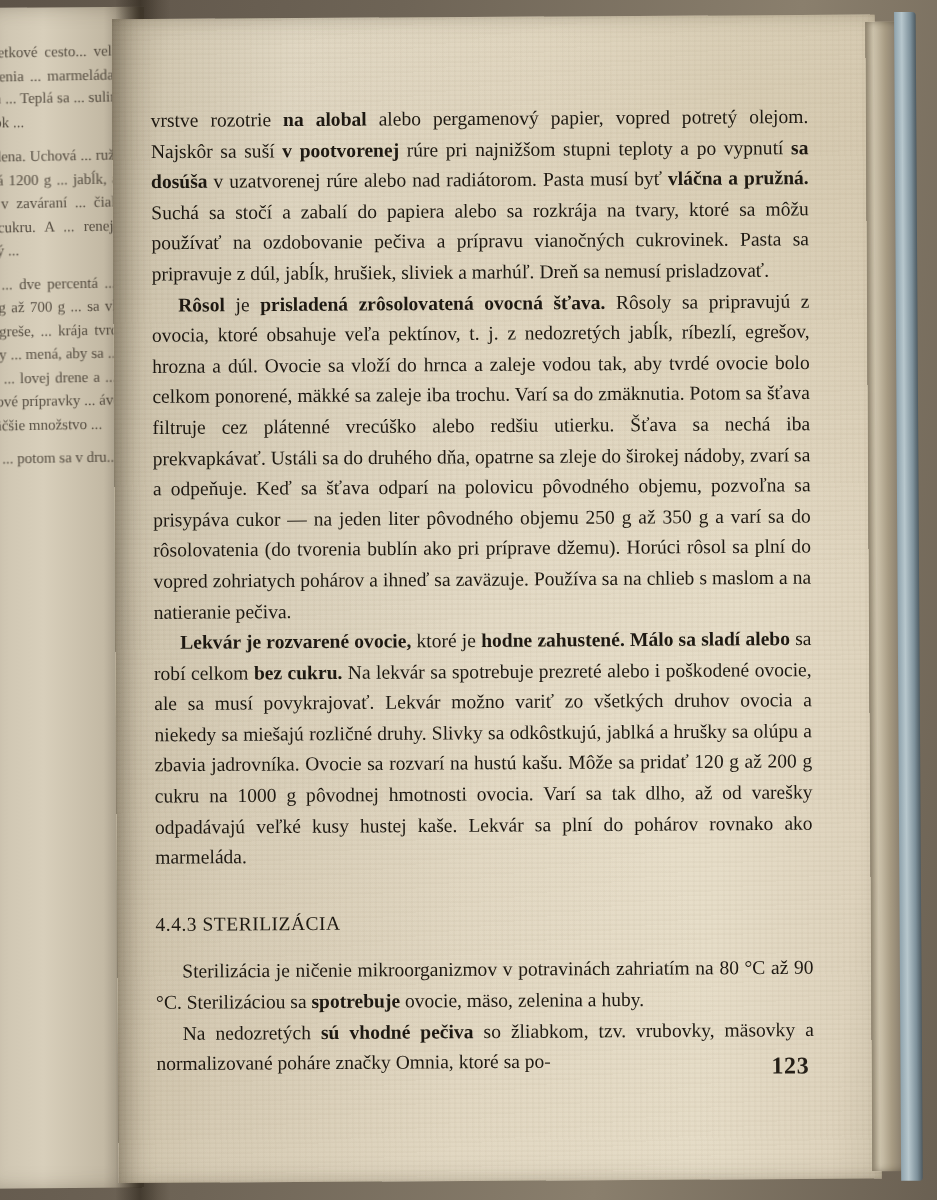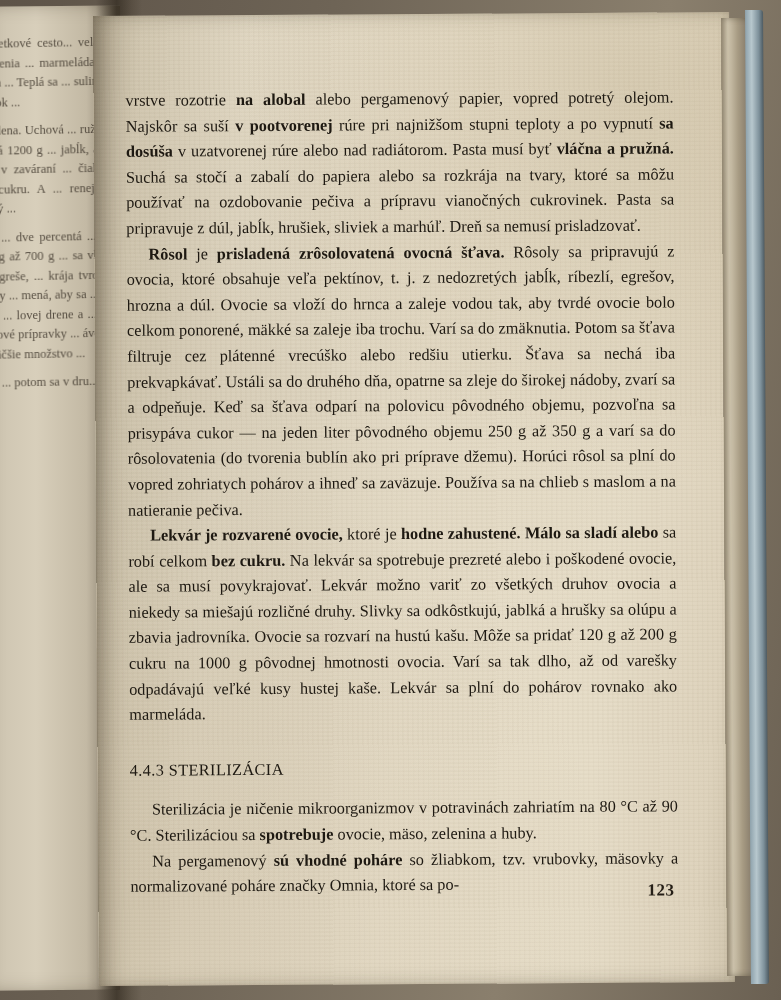--- a/index.html
+++ b/index.html
@@ -145,21 +145,21 @@
     margin-top: 30px !important;
     margin-bottom: 14px !important;
     font-size: 16.3px;
     letter-spacing: 0.4px;
   }
 
   #folio {
     position: absolute;
     right: 60px;
     bottom: 82px;
-    font-size: 17px;
+    font-size: 20px;
     font-weight: 700;
     color: #251f17;
     letter-spacing: 0.5px;
   }
 
   
   .ink {
     filter: contrast(1.04);
   }
 </style>
@@ -183,21 +183,21 @@
   <div id="right-page">
     <div id="paper-grain"></div>
     <div id="page-stain"></div>
 
     <div id="text-col" class="ink">
         <p><span>vrstve rozotrie </span><b>na alobal</b><span> alebo pergamenový papier, vopred potretý olejom. Najskôr sa suší </span><b>v pootvorenej</b><span> rúre pri najnižšom stupni teploty a po vypnutí </span><b>sa dosúša</b><span> v uzatvorenej rúre alebo nad radiátorom. Pasta musí byť </span><b>vláčna a pružná.</b><span> Suchá sa stočí a zabalí do papiera alebo sa rozkrája na tvary, ktoré sa môžu používať na ozdobovanie pečiva a prípravu vianočných cukrovinek. Pasta sa pripravuje z dúl, jabĺk, hrušiek, sliviek a marhúľ. Dreň sa nemusí prisladzovať.</span></p>
         <p class="indent"><b>Rôsol</b><span> je </span><b>prisladená zrôsolovatená ovocná šťava.</b><span> Rôsoly sa pripravujú z ovocia, ktoré obsahuje veľa pektínov, t. j. z nedozretých jabĺk, ríbezlí, egrešov, hrozna a dúl. Ovocie sa vloží do hrnca a zaleje vodou tak, aby tvrdé ovocie bolo celkom ponorené, mäkké sa zaleje iba trochu. Varí sa do zmäknutia. Potom sa šťava filtruje cez plátenné vrecúško alebo redšiu utierku. Šťava sa nechá iba prekvapkávať. Ustáli sa do druhého dňa, opatrne sa zleje do širokej nádoby, zvarí sa a odpeňuje. Keď sa šťava odparí na polovicu pôvodného objemu, pozvoľna sa prisypáva cukor — na jeden liter pôvodného objemu 250 g až 350 g a varí sa do rôsolovatenia (do tvorenia bublín ako pri príprave džemu). Horúci rôsol sa plní do vopred zohriatych pohárov a ihneď sa zaväzuje. Používa sa na chlieb s maslom a na natieranie pečiva.</span></p>
         <p class="indent"><b>Lekvár je rozvarené ovocie,</b><span> ktoré je </span><b>hodne zahustené. Málo sa sladí alebo</b><span> sa robí celkom </span><b>bez cukru.</b><span> Na lekvár sa spotrebuje prezreté alebo i poškodené ovocie, ale sa musí povykrajovať. Lekvár možno variť zo všetkých druhov ovocia a niekedy sa miešajú rozličné druhy. Slivky sa odkôstkujú, jablká a hrušky sa olúpu a zbavia jadrovníka. Ovocie sa rozvarí na hustú kašu. Môže sa pridať 120 g až 200 g cukru na 1000 g pôvodnej hmotnosti ovocia. Varí sa tak dlho, až od varešky odpadávajú veľké kusy hustej kaše. Lekvár sa plní do pohárov rovnako ako marmeláda.</span></p>
         <p class="section-head">4.4.3 STERILIZÁCIA</p>
         <p class="indent"><span>Sterilizácia je ničenie mikroorganizmov v potravinách zahriatím na 80 °C až 90 °C. Sterilizáciou sa </span><b>spotrebuje</b><span> ovocie, mäso, zelenina a huby.</span></p>
-        <p class="indent"><span>Na pergamenový </span><b>sú vhodné poháre</b><span> so žliabkom, tzv. vrubovky, mäsovky a normalizované poháre značky Omnia, ktoré sa po-</span></p>
+        <p class="indent"><span>Na nedozretých </span><b>sú vhodné pečiva</b><span> so žliabkom, tzv. vrubovky, mäsovky a normalizované poháre značky Omnia, ktoré sa po-</span></p>
       </div>
 
     <div id="folio">123</div>
   </div>
 
   <div id="fore-edge"></div>
   <div id="cover-edge"></div>
 </div>
 
 </body></html>

